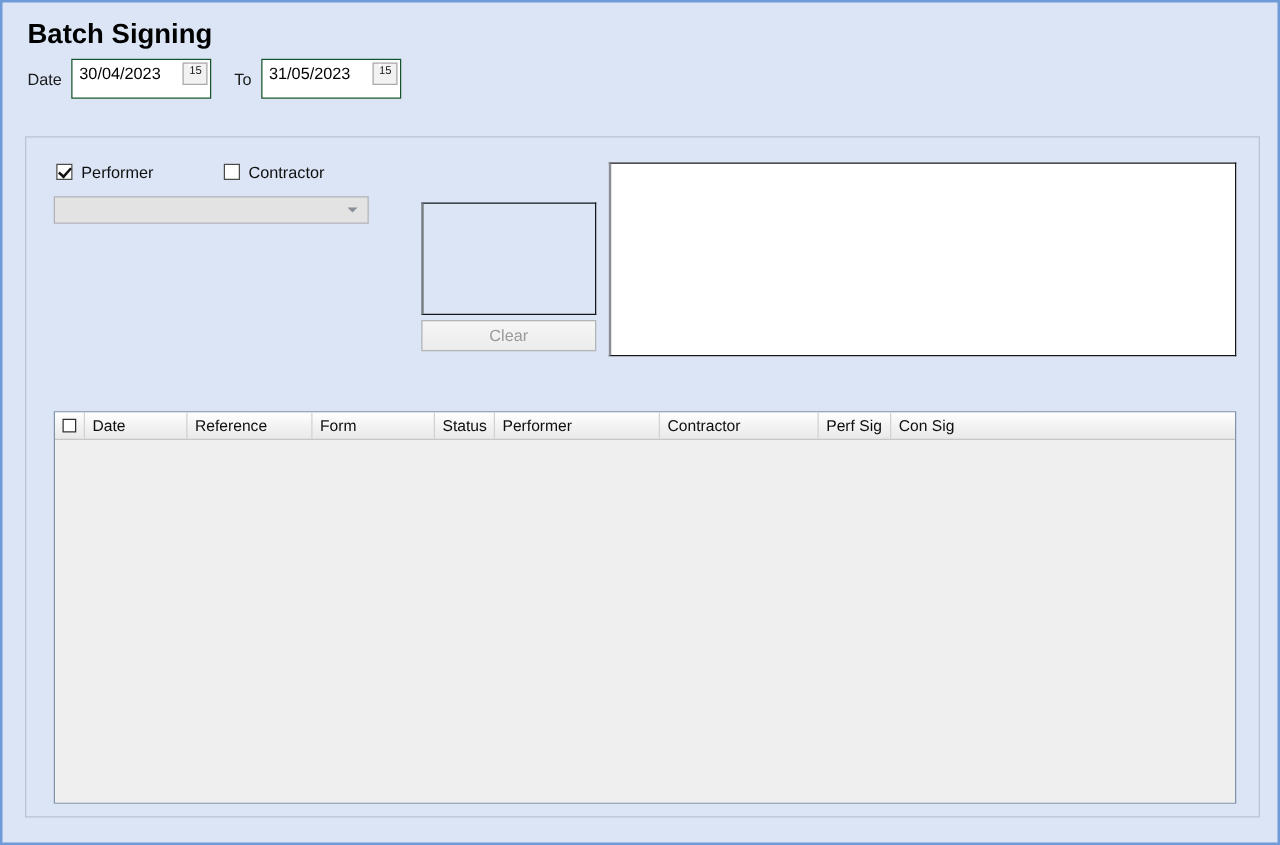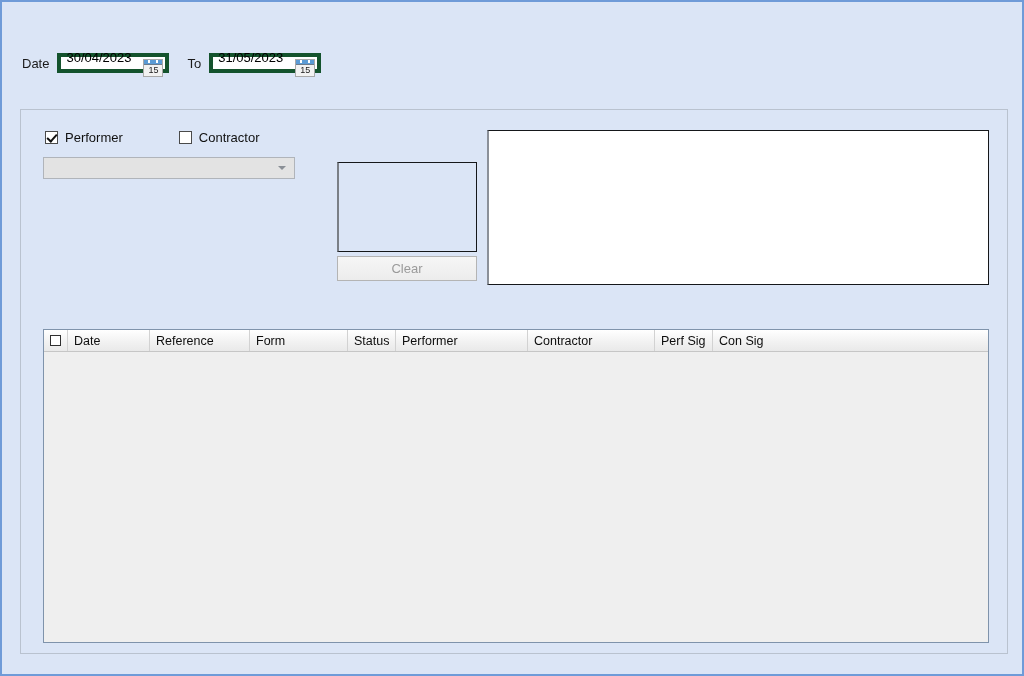--- a/index.html
+++ b/index.html
@@ -44,44 +44,44 @@
     align-items: center;
   }
   .field-label {
     font-size: 13px;
     color: #1a1a1a;
     margin-right: 8px;
   }
   .date-picker {
     position: relative;
     width: 112px;
-    height: 20px;
-    box-sizing: border-box;
-    background: #ffffff;
-    border: 4px solid #14532d;
-    display: flex;
-    align-items: flex-end;
+    height: 32px;
+    box-sizing: border-box;
+    background: #ffffff;
+    border: 1px solid #14532d;
+    display: flex;
+    align-items: flex-start;
     padding-left: 5px;
   }
   .date-picker .date-value {
     font-size: 13px;
     color: #000000;
     line-height: 22px;
   }
   .cal-btn {
     position: absolute;
     right: 2px;
     top: 2px;
     width: 20px;
     height: 18px;
     box-sizing: border-box;
     background: #f2f2f2;
     border: 1px solid #a9a9a9;
     display: flex;
-    flex-direction: column;
+    flex-direction: row;
   }
   .cal-top {
     height: 5px;
     background: #5b9bd5;
     border-bottom: 1px solid #6b7b8c;
     position: relative;
   }
   .cal-top::before, .cal-top::after {
     content: "";
     position: absolute;
@@ -315,20 +315,21 @@
   .grid-body {
     height: calc(100% - 22px);
     background: #efefef;
   }
 </style>
 </head>
 <body>
 
 <div class="window">
 
+  <div class="page-title">Batch Signing</div>
 
   <div class="date-row">
     <span class="field-label">Date</span>
 
     <div class="date-picker">
       <span class="date-value">30/04/2023</span>
       <span class="cal-btn">
         <span class="cal-top"></span>
         <span class="cal-num">15</span>
       </span>

